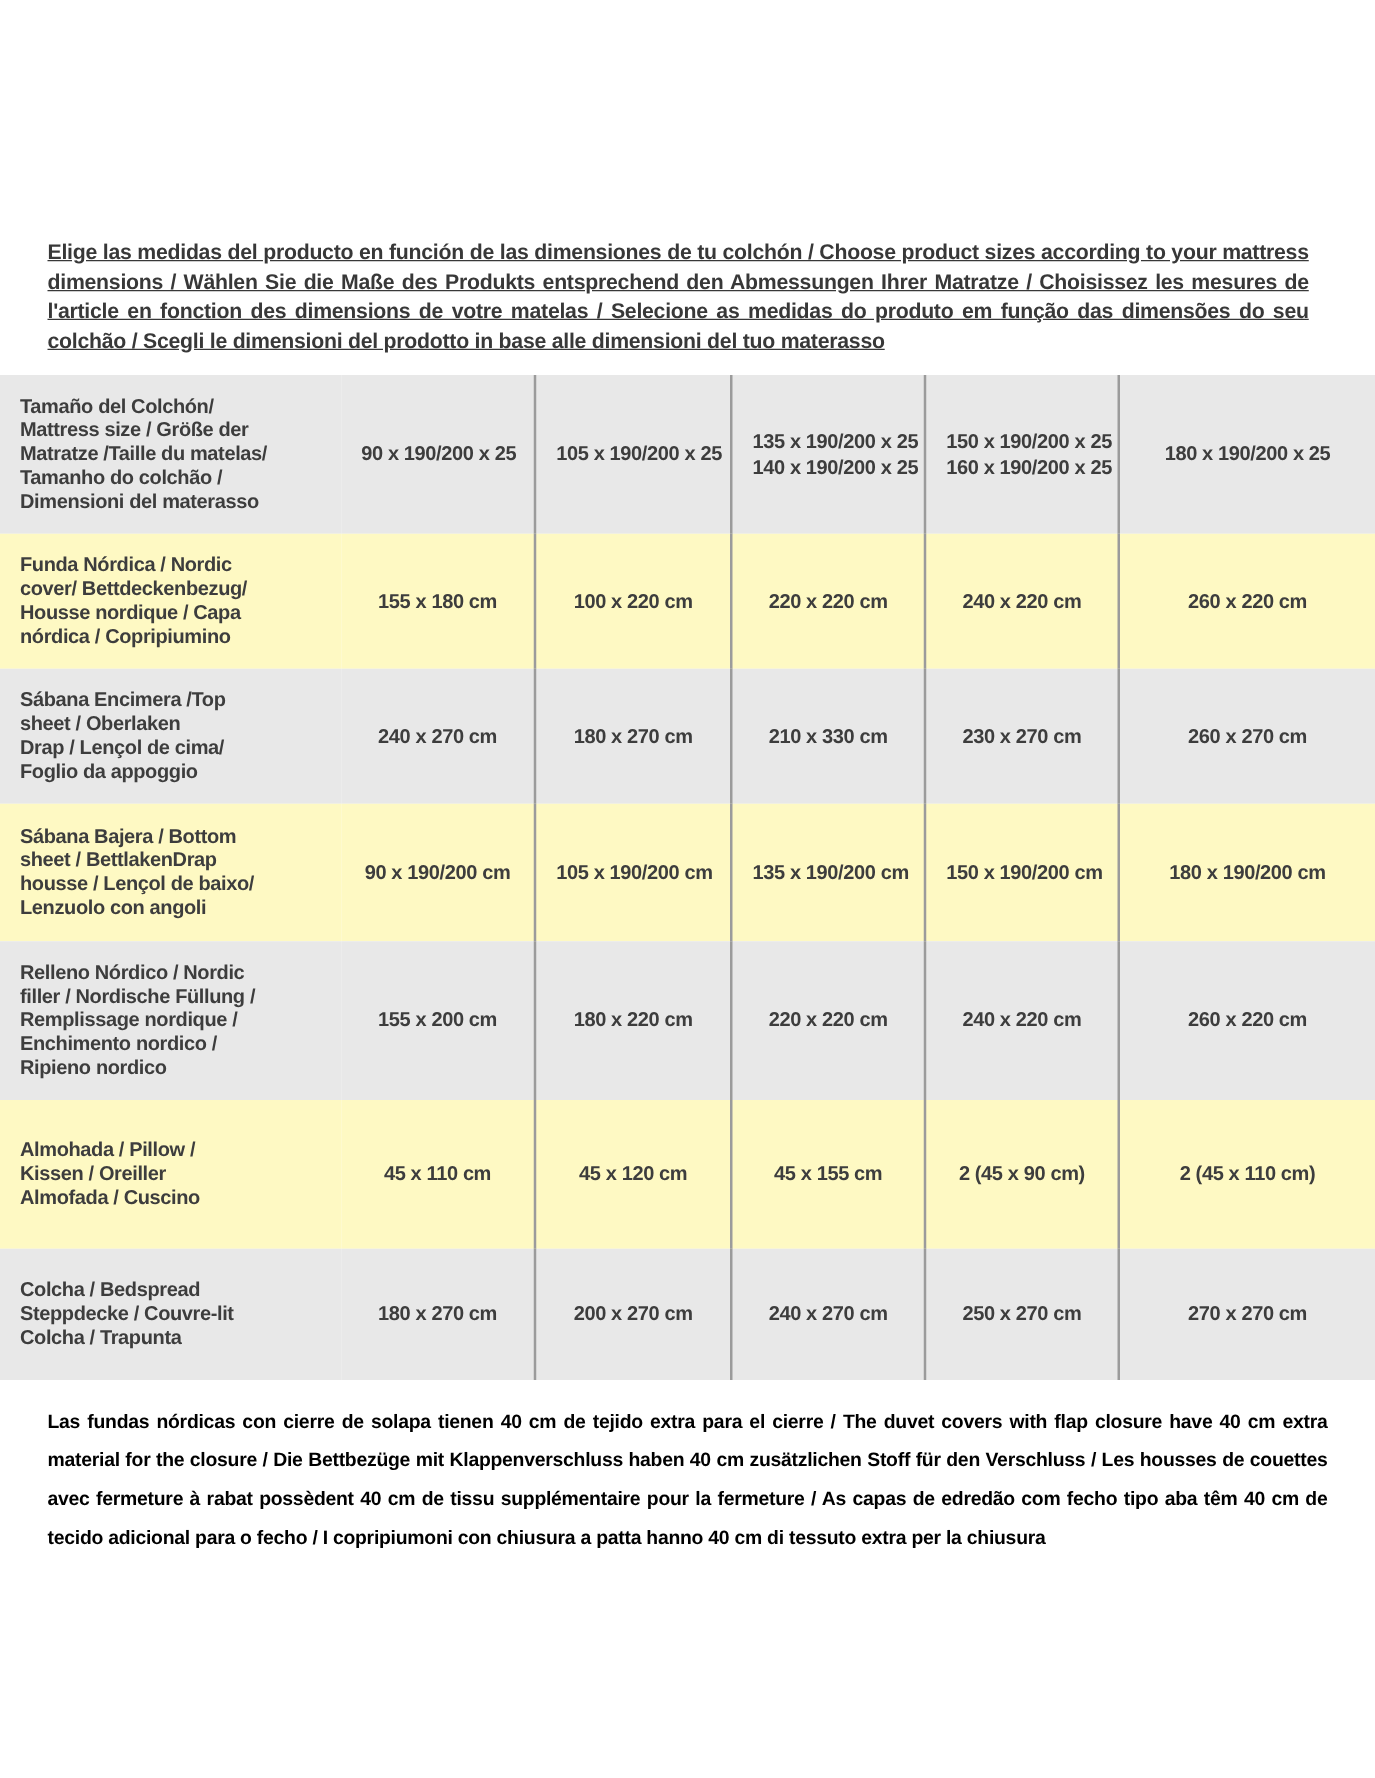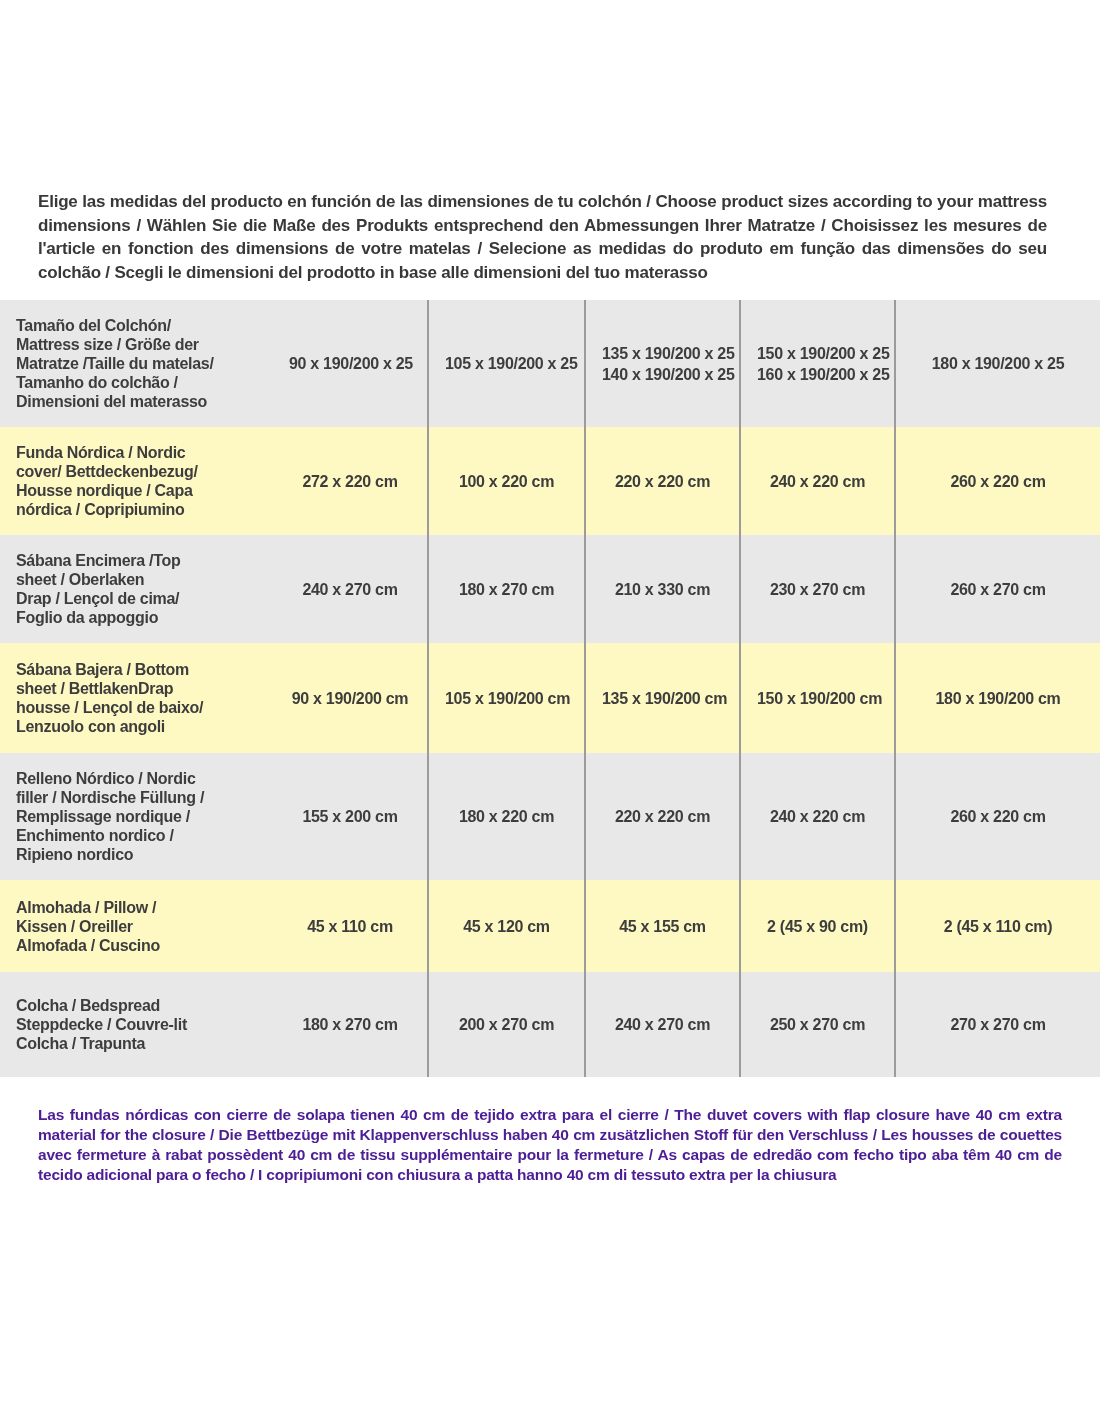--- a/index.html
+++ b/index.html
@@ -13,20 +13,21 @@
     color: #3d3d3d;
     overflow: hidden;
   }
   .intro {
     margin: 190px 53px 0 38px;
     font-size: 17px;
     line-height: 23.5px;
     letter-spacing: -0.2px;
     text-align: justify;
     color: #383838;
+    text-decoration: underline;
   }
   table.size-table {
     margin-top: 16px;
     width: 1100px;
     border-collapse: collapse;
     table-layout: fixed;
   }
   table.size-table td {
     vertical-align: middle;
     padding: 16px;
@@ -45,26 +46,26 @@
   td.val {
     text-align: center;
     font-size: 16px;
     line-height: 21px;
     letter-spacing: -0.3px;
     white-space: pre;
   }
   td.div { border-left: 2px solid #9b9b9b; }
   td.last { padding-right: 55px; }
   .footnote {
-    margin: 28px 38px 0 38px;
+    margin: 18px 38px 0 38px;
     font-size: 15.5px;
-    line-height: 20px;
+    line-height: 31px;
     letter-spacing: -0.2px;
     text-align: justify;
-    color: #4c1d95;
+    color: #000000;
   }
 </style>
 </head>
 <body>
 
 <div class="page">
 
   <p class="intro">Elige las medidas del producto en función de las dimensiones de tu colchón / Choose product sizes according to your mattress dimensions / Wählen Sie die Maße des Produkts entsprechend den Abmessungen Ihrer Matratze / Choisissez les mesures de l'article en fonction des dimensions de votre matelas / Selecione as medidas do produto em função das dimensões do seu colchão / Scegli le dimensioni del prodotto in base alle dimensioni del tuo materasso</p>
 
   <table class="size-table">
@@ -91,21 +92,21 @@
       <td class="val div">150 x 190/200 x 25
 160 x 190/200 x 25</td>
       <td class="val div last">180 x 190/200 x 25</td>
     </tr>
 
     <tr class="white" style="height:107px">
       <td class="lbl">Funda Nórdica /  Nordic
 cover/ Bettdeckenbezug/
 Housse nordique  / Capa
 nórdica / Copripiumino</td>
-      <td class="val">272 x 220 cm</td>
+      <td class="val">155 x 180 cm</td>
       <td class="val div">100 x 220 cm</td>
       <td class="val div">220 x 220 cm</td>
       <td class="val div">240 x 220 cm</td>
       <td class="val div last">260 x 220 cm</td>
     </tr>
 
     <tr class="gray" style="height:95px">
       <td class="lbl">Sábana Encimera /Top
 sheet / Oberlaken
 Drap / Lençol de cima/
@@ -135,21 +136,21 @@
 Remplissage nordique /
 Enchimento nordico /
 Ripieno nordico</td>
       <td class="val">155 x 200 cm</td>
       <td class="val div">180 x 220 cm</td>
       <td class="val div">220 x 220 cm</td>
       <td class="val div">240 x 220 cm</td>
       <td class="val div last">260 x 220 cm</td>
     </tr>
 
-    <tr class="white" style="height:92px">
+    <tr class="white" style="height:119px">
       <td class="lbl">Almohada  / Pillow /
 Kissen / Oreiller
 Almofada / Cuscino</td>
       <td class="val">45 x 110 cm</td>
       <td class="val div">45 x 120 cm</td>
       <td class="val div">45 x 155 cm</td>
       <td class="val div">2 (45 x 90 cm)</td>
       <td class="val div last">2 (45 x 110 cm)</td>
     </tr>
 

